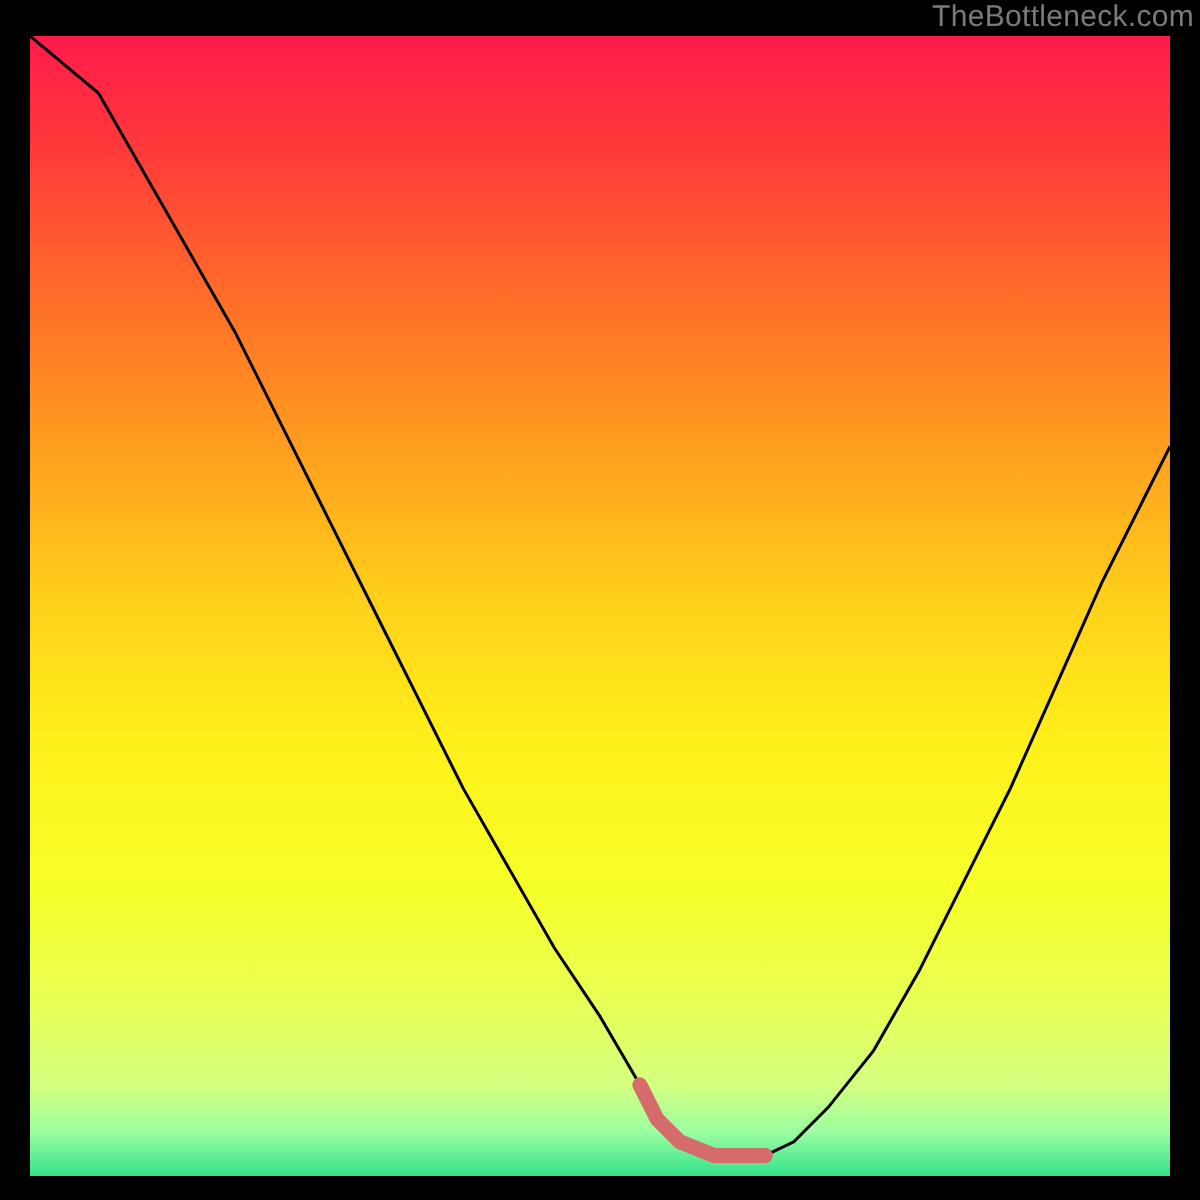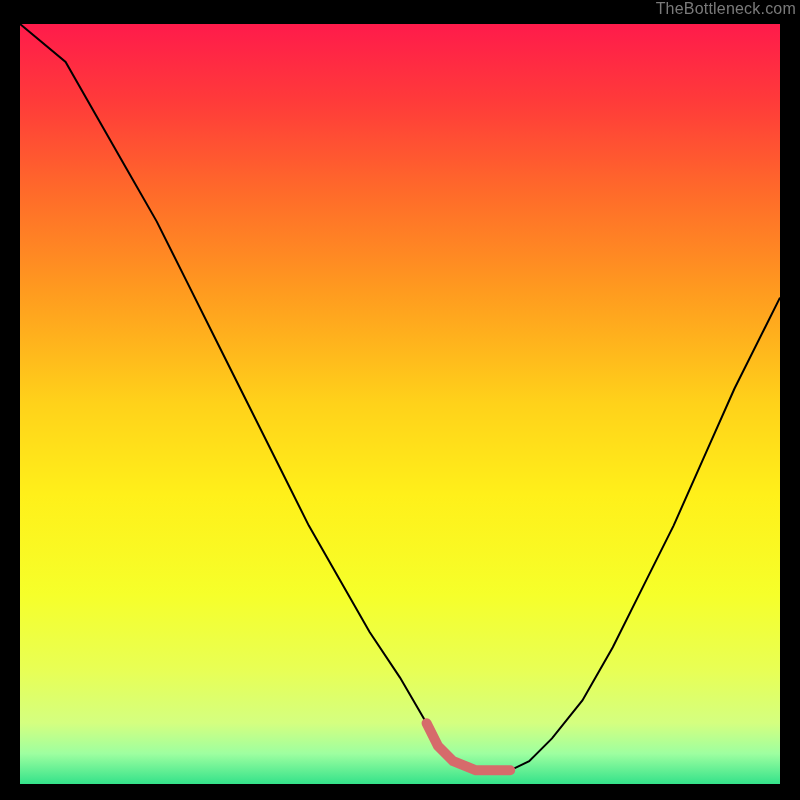--- a/index.html
+++ b/index.html
@@ -24,21 +24,21 @@
     left: 0;
     top: 0;
     width: 760px;
     height: 760px;
   }
   .watermark {
     position: absolute;
     right: 4px;
     top: 0px;
     color: #7a7a7a;
-    font-size: 16px;
+    font-size: 20px;
     font-weight: 500;
     letter-spacing: 0.2px;
   }
 </style>
 </head>
 <body>
 
 <div class="frame">
   <svg class="plot-area" viewBox="0 0 760 760" preserveAspectRatio="none">
     <defs>

